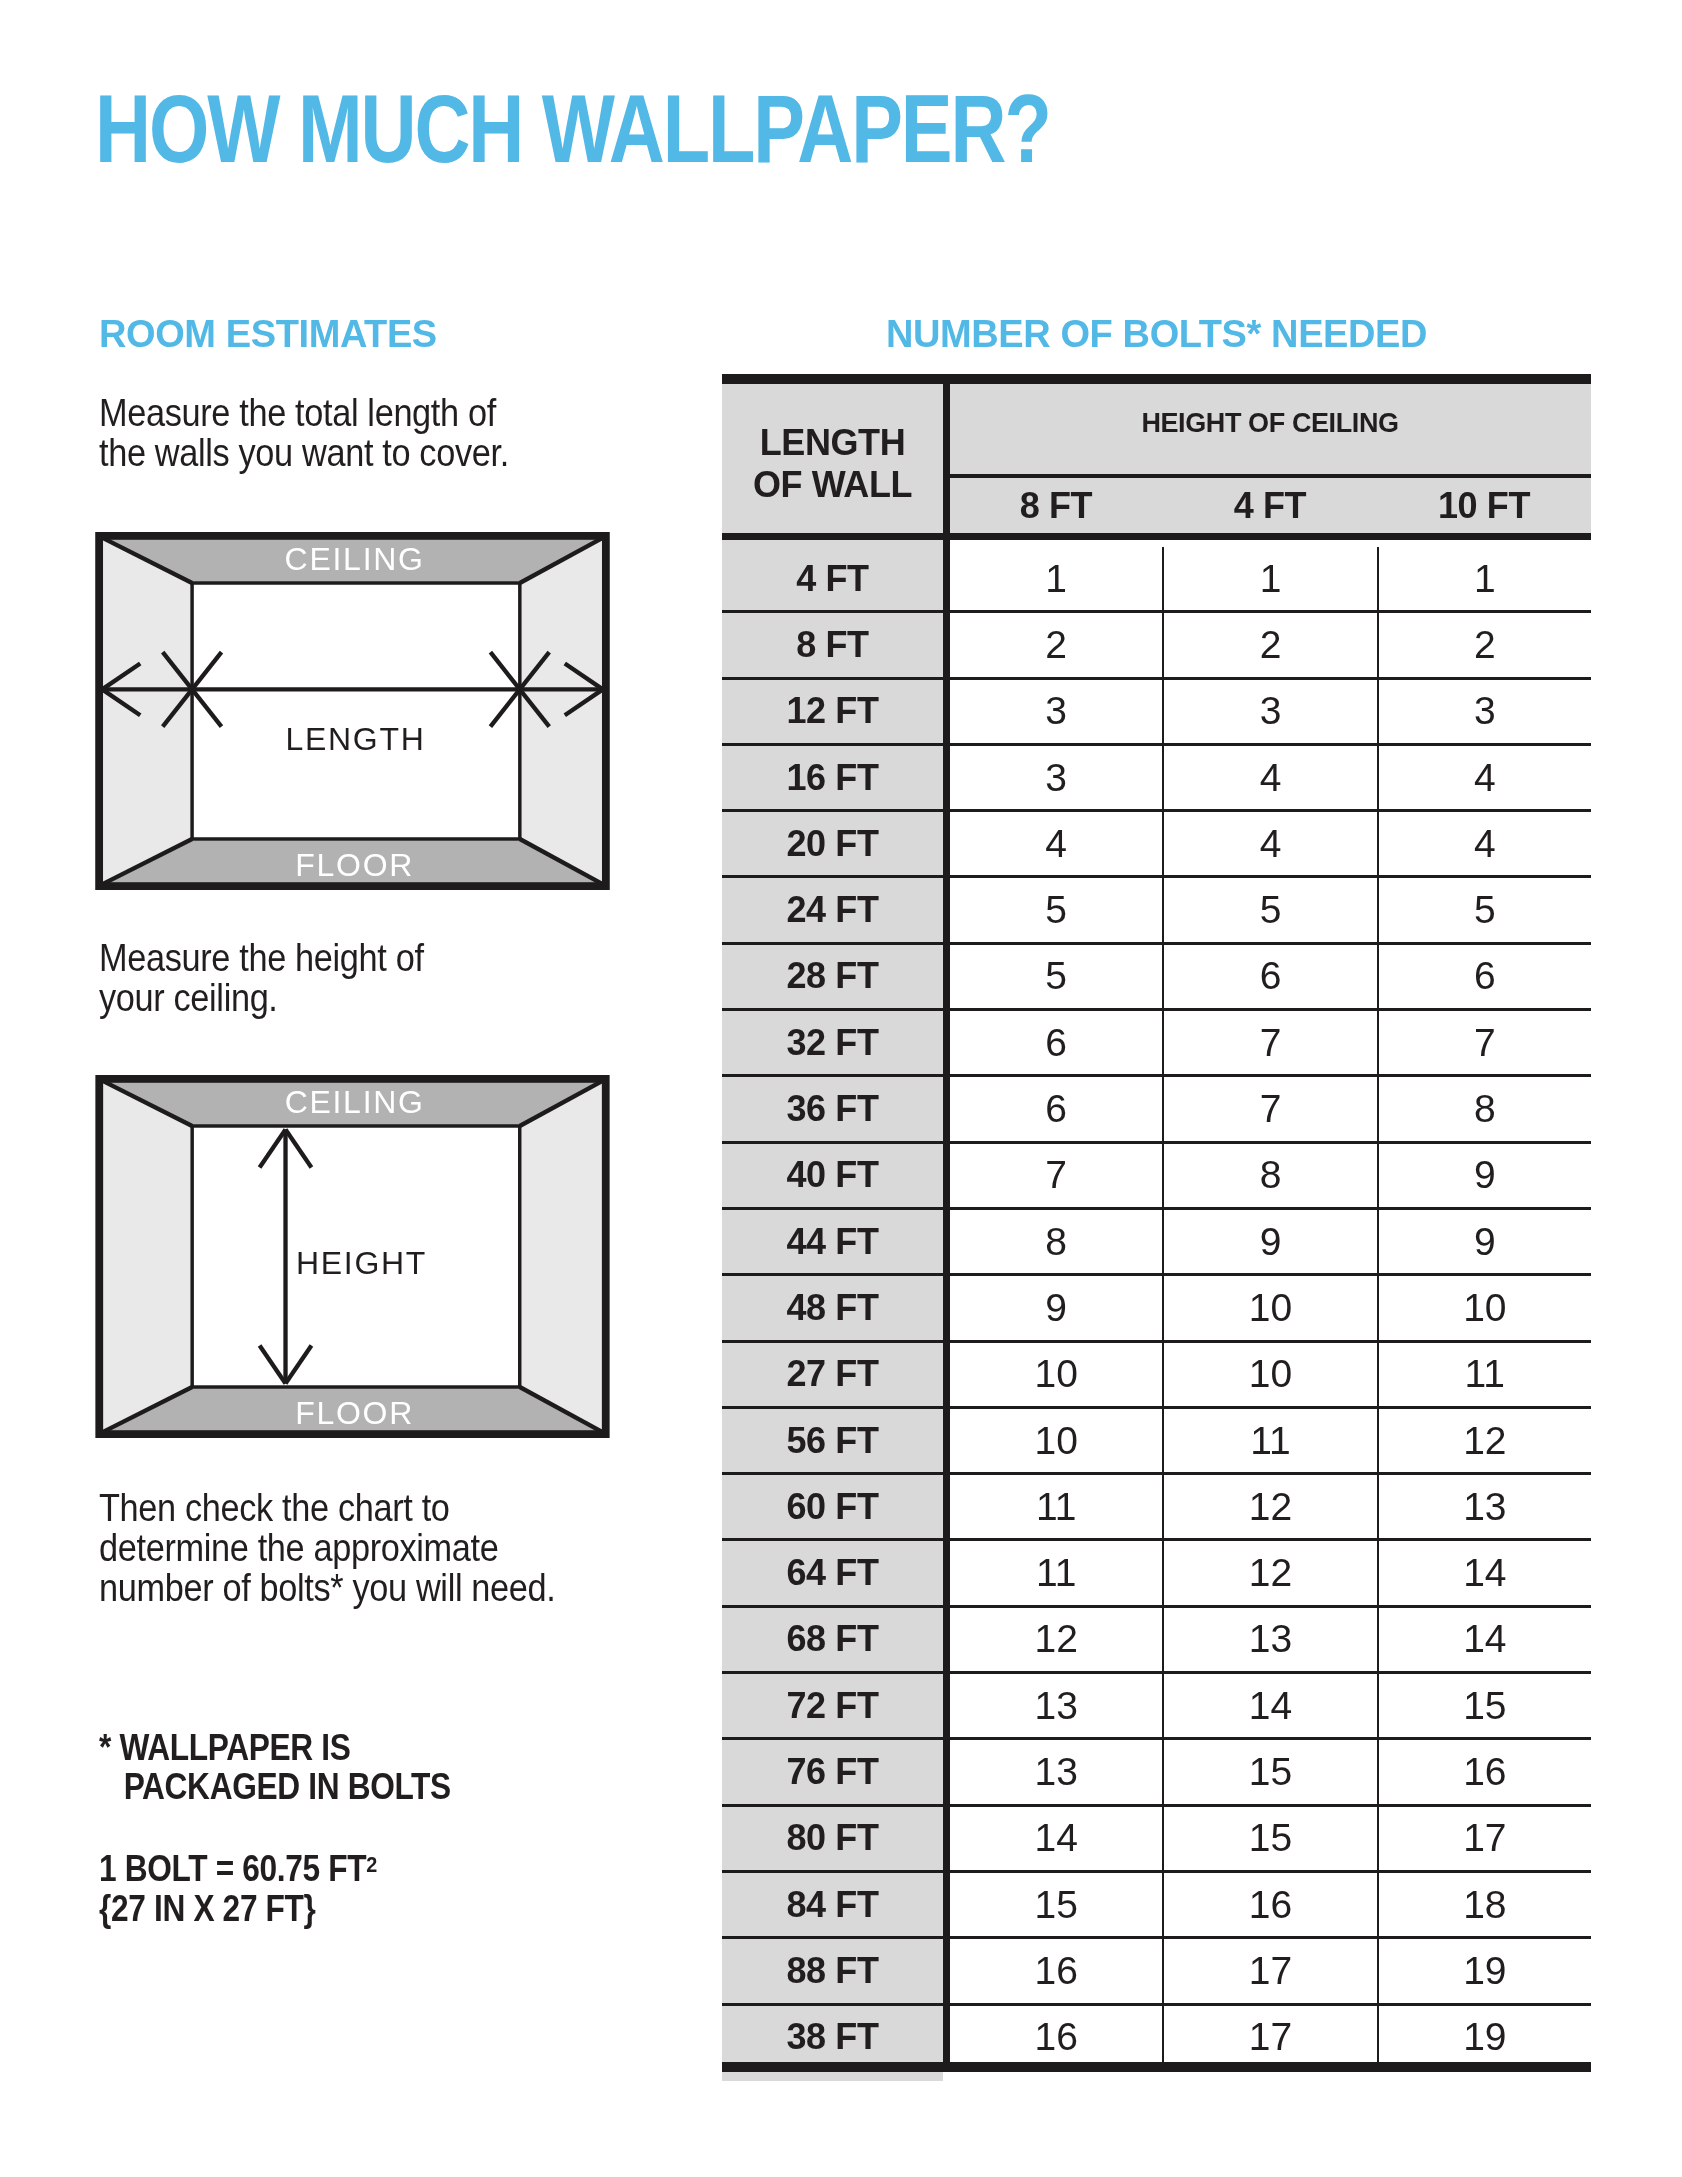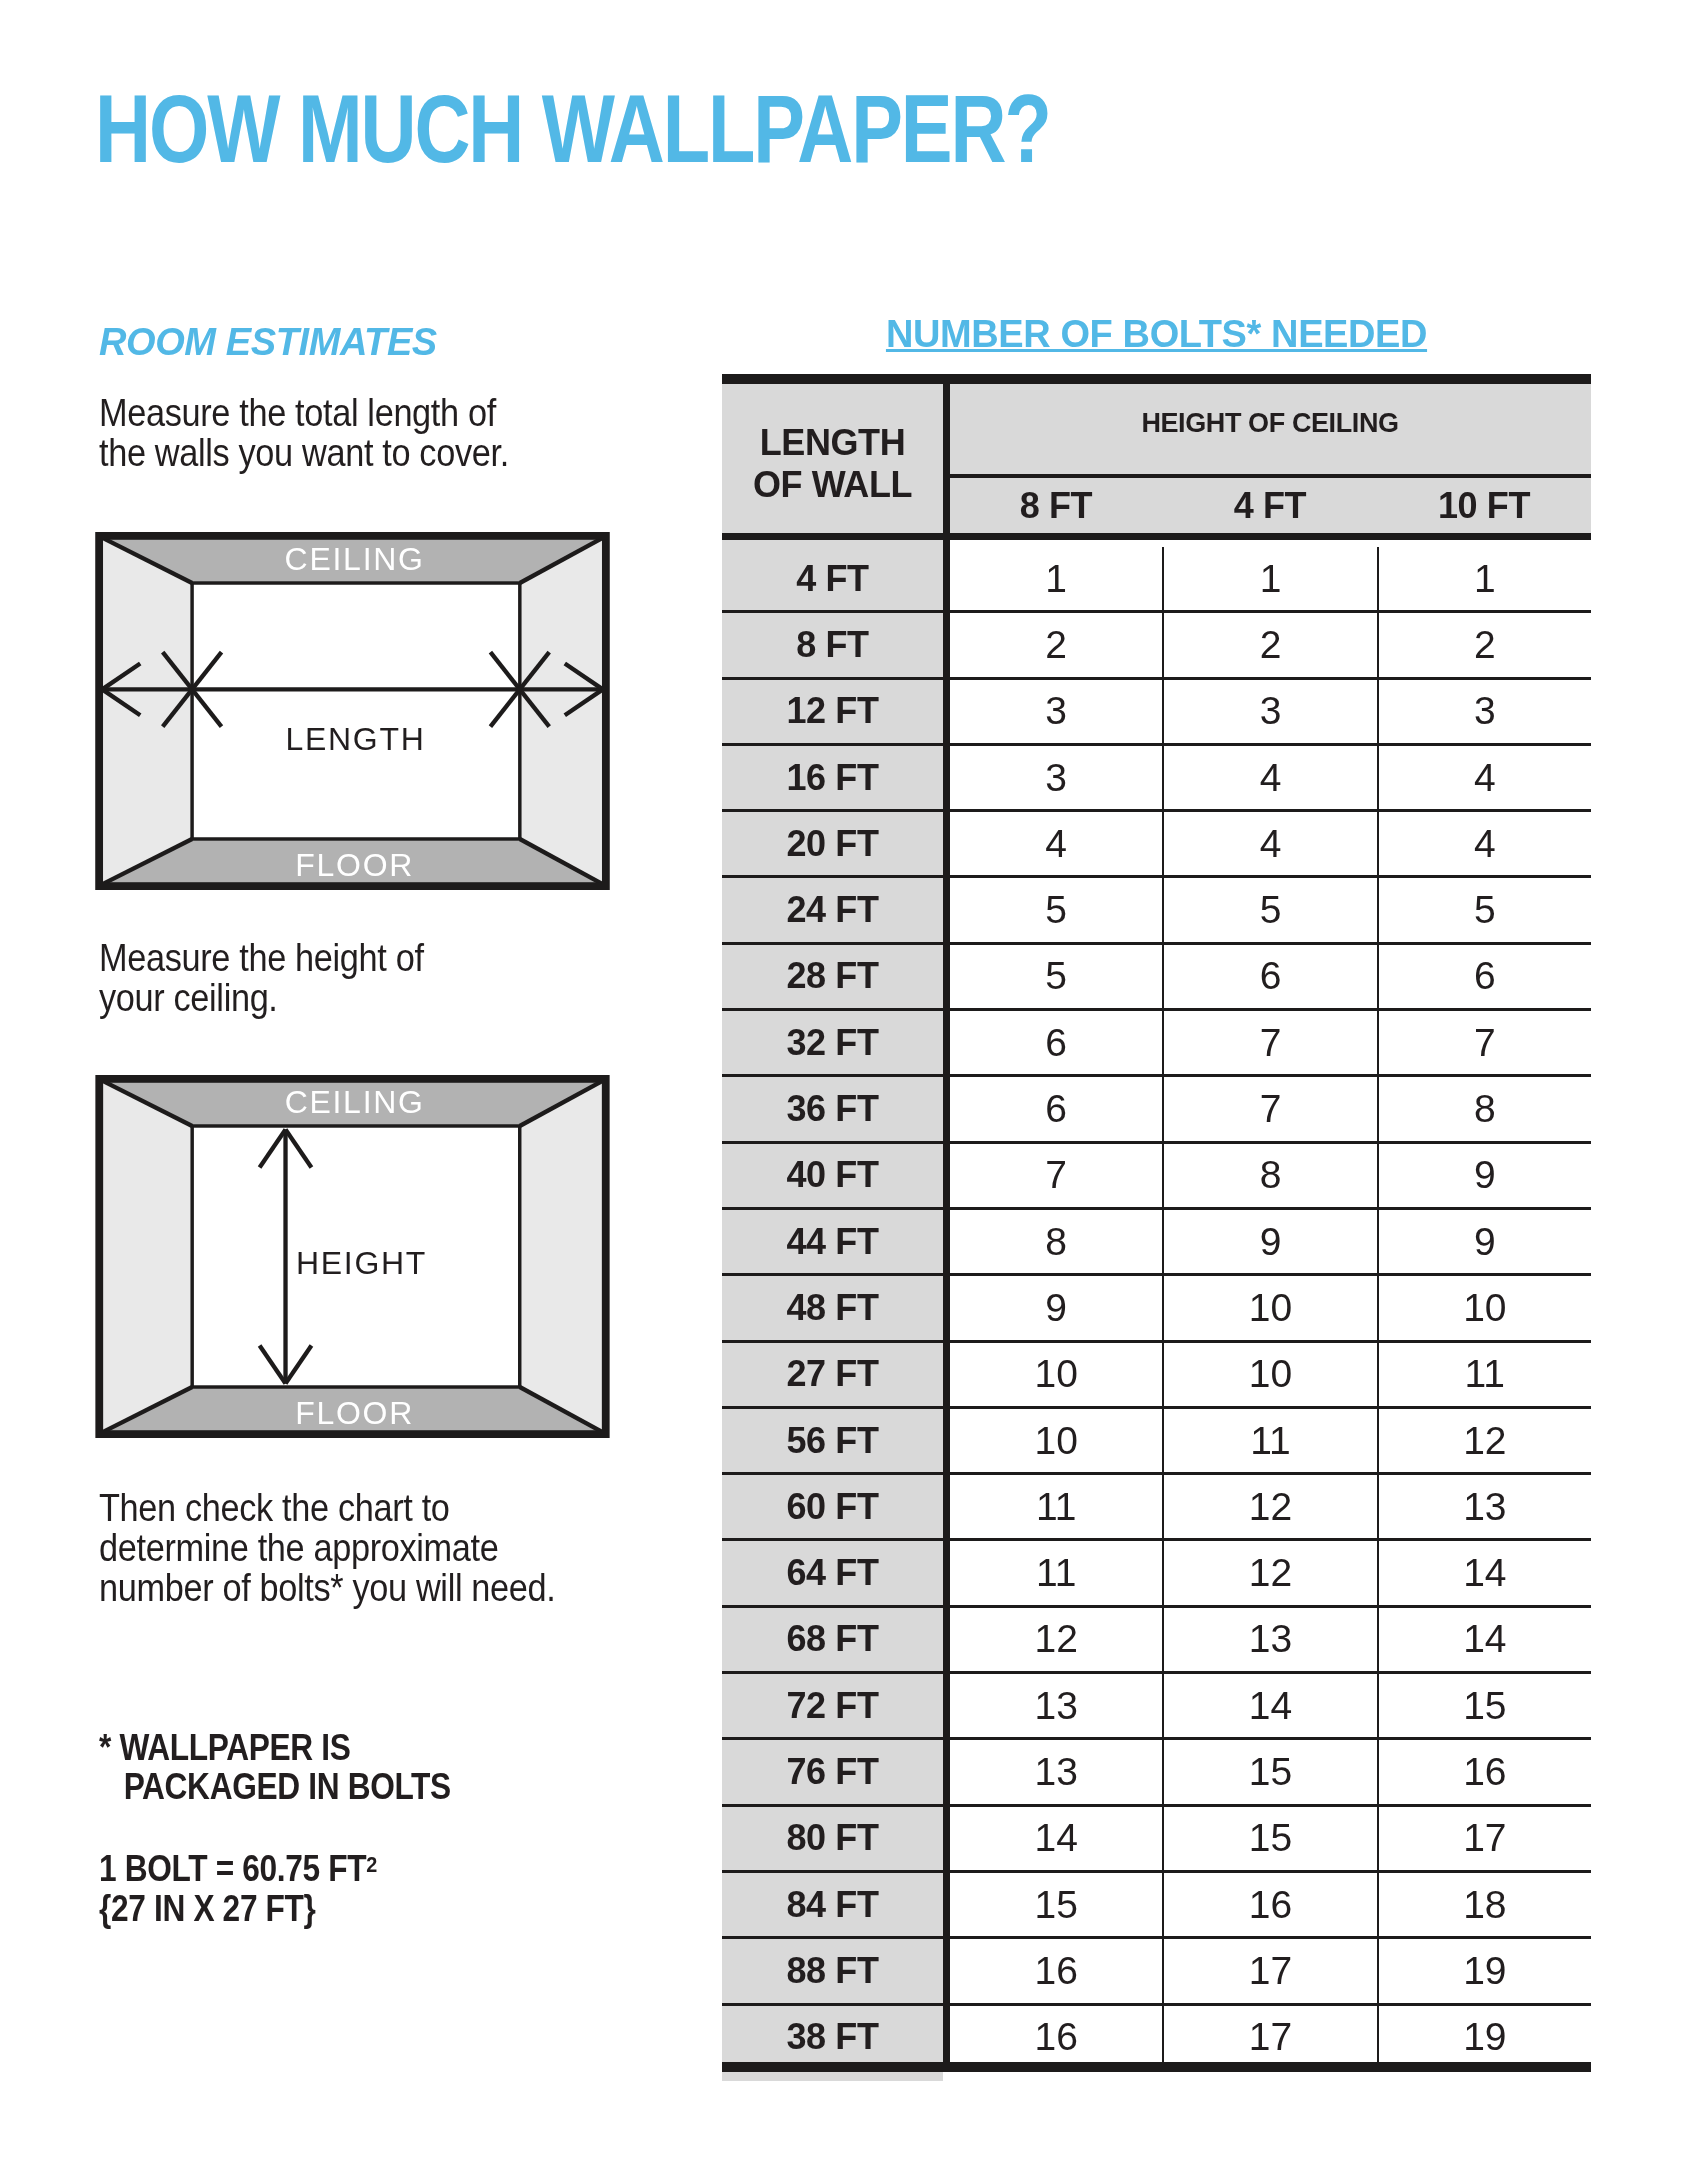--- a/index.html
+++ b/index.html
@@ -54,21 +54,21 @@
   .dg-roomlabel{font-family:"Liberation Sans","DejaVu Sans",sans-serif;font-size:37px;letter-spacing:2px;fill:#ffffff;}
   .dg-dimlabel{font-family:"Liberation Sans","DejaVu Sans",sans-serif;font-size:37px;letter-spacing:2px;fill:#221e1f;}
 </style>
 </head>
 <body>
 
 <div class="page">
 
   <div class="abs title">HOW MUCH WALLPAPER?</div>
 
-  <div class="abs blue-heading" style="left:99px;top:321px;font-style:italic;">ROOM ESTIMATES</div>
+  <div class="abs blue-heading" style="left:99px;top:313px;">ROOM ESTIMATES</div>
 
   <div class="abs para" style="left:99px;top:393px;">
     <div>Measure the total length of</div>
     <div>the walls you want to cover.</div>
   </div>
 
   <svg class="abs" style="left:95px;top:532px;" width="515" height="358" viewBox="0 0 595 414">
     <rect x="5" y="5" width="585" height="404" fill="#ffffff"></rect>
     <polygon points="5,5 590,5 491,59 112,59" fill="#b2b2b2"></polygon>
     <polygon points="5,409 590,409 491,355 112,355" fill="#b2b2b2"></polygon>
@@ -138,21 +138,21 @@
   <div class="abs bold-note" style="left:99px;top:1728px;">
     <div>* WALLPAPER IS</div>
     <div class="indent">PACKAGED IN BOLTS</div>
   </div>
 
   <div class="abs bolt-info" style="left:99px;top:1845px;">
     <div><span>1 BOLT = 60.75 FT</span><sup>2</sup></div>
     <div>{27 IN X 27 FT}</div>
   </div>
 
-  <div class="abs blue-heading" style="left:722px;top:313px;width:869px;text-align:center;text-decoration:underline;">NUMBER OF BOLTS* NEEDED</div>
+  <div class="abs blue-heading" style="left:722px;top:313px;width:869px;text-align:center;">NUMBER OF BOLTS* NEEDED</div>
 
   <div class="abs btable">
     <div class="abs t-grayhead"></div>
     <div class="abs t-grayleft"></div>
 
     <div class="abs t-rowheader">
       <div>LENGTH</div>
       <div>OF WALL</div>
     </div>
     <div class="abs t-group">HEIGHT OF CEILING</div>

